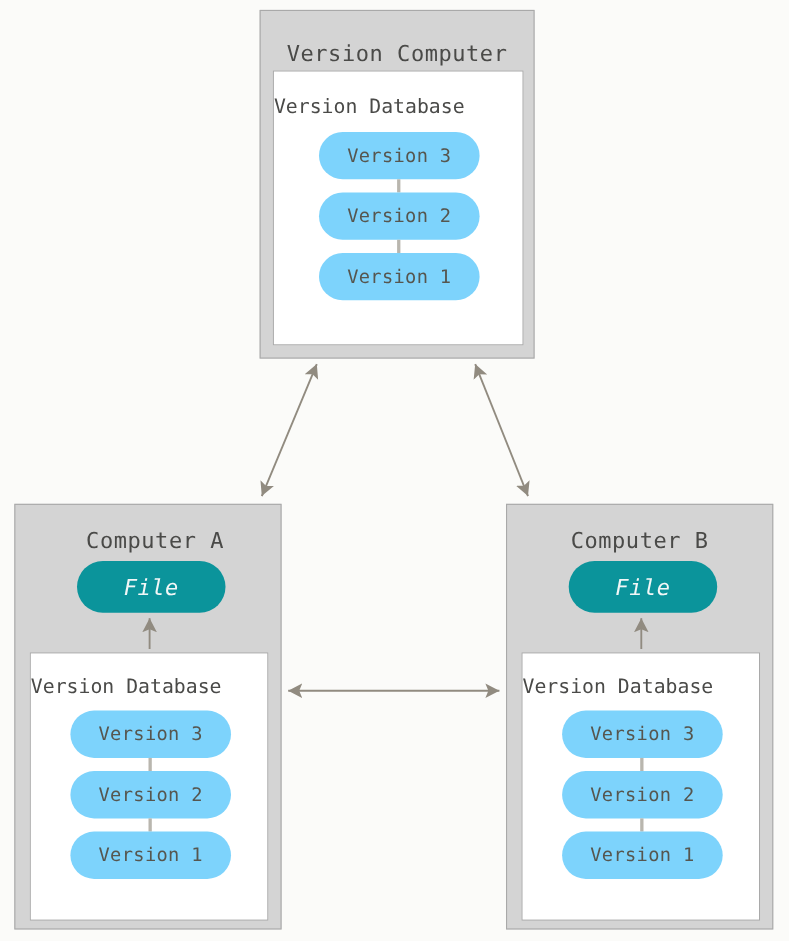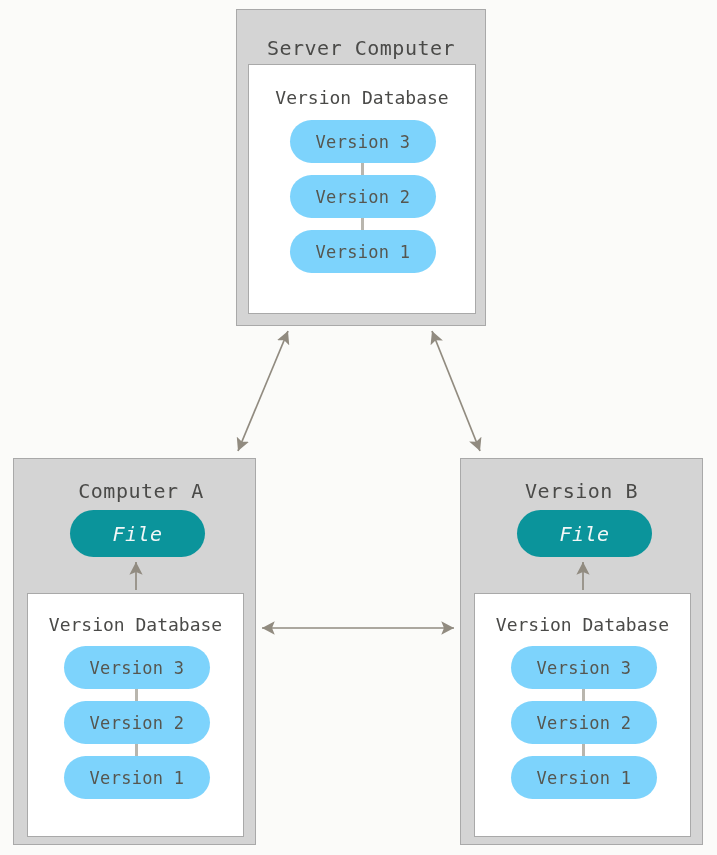--- a/index.html
+++ b/index.html
@@ -64,21 +64,20 @@
   .vdb {
     position: absolute;
     background: #ffffff;
     border: 1px solid #a9a9a9;
     box-sizing: border-box;
   }
   .vdb-title {
     position: absolute;
     left: 0;
     right: 0;
-    text-align: center;
     color: #4a4a48;
     font-size: 18px;
     white-space: nowrap;
   }
 
   
   .ver-pill {
     position: absolute;
     background: #7dd3fc;
     border-radius: 24px;
@@ -95,21 +94,21 @@
     width: 3px;
     background: #b9b6ae;
   }
 </style>
 </head>
 <body>
 
 <div class="canvas">
 
   <div class="machine" style="left:236px; top:9px; width:250px; height:317px;">
-    <div class="machine-title" style="top:26px;">Server Computer</div>
+    <div class="machine-title" style="top:26px;">Version Computer</div>
 
     <div class="vdb" style="left:11px; top:54px; width:228px; height:250px;">
       <div class="vdb-title" style="top:22px;">Version Database</div>
 
       <div class="ver-pill" style="left:41px; top:55px; width:146px; height:43px;">Version 3</div>
       <div class="ver-link" style="left:112px; top:98px; height:12px;"></div>
 
       <div class="ver-pill" style="left:41px; top:110px; width:146px; height:43px;">Version 2</div>
       <div class="ver-link" style="left:112px; top:153px; height:12px;"></div>
 
@@ -129,21 +128,21 @@
       <div class="ver-link" style="left:107px; top:95px; height:12px;"></div>
 
       <div class="ver-pill" style="left:36px; top:107px; width:146px; height:43px;">Version 2</div>
       <div class="ver-link" style="left:107px; top:150px; height:12px;"></div>
 
       <div class="ver-pill" style="left:36px; top:162px; width:146px; height:43px;">Version 1</div>
     </div>
   </div>
 
   <div class="machine" style="left:460px; top:458px; width:243px; height:387px;">
-    <div class="machine-title" style="top:20px;">Version B</div>
+    <div class="machine-title" style="top:20px;">Computer B</div>
 
     <div class="file-pill" style="left:56px; top:51px; width:135px; height:47px;">File</div>
 
     <div class="vdb" style="left:13px; top:134px; width:217px; height:244px;">
       <div class="vdb-title" style="top:20px;">Version Database</div>
 
       <div class="ver-pill" style="left:36px; top:52px; width:146px; height:43px;">Version 3</div>
       <div class="ver-link" style="left:107px; top:95px; height:12px;"></div>
 
       <div class="ver-pill" style="left:36px; top:107px; width:146px; height:43px;">Version 2</div>

